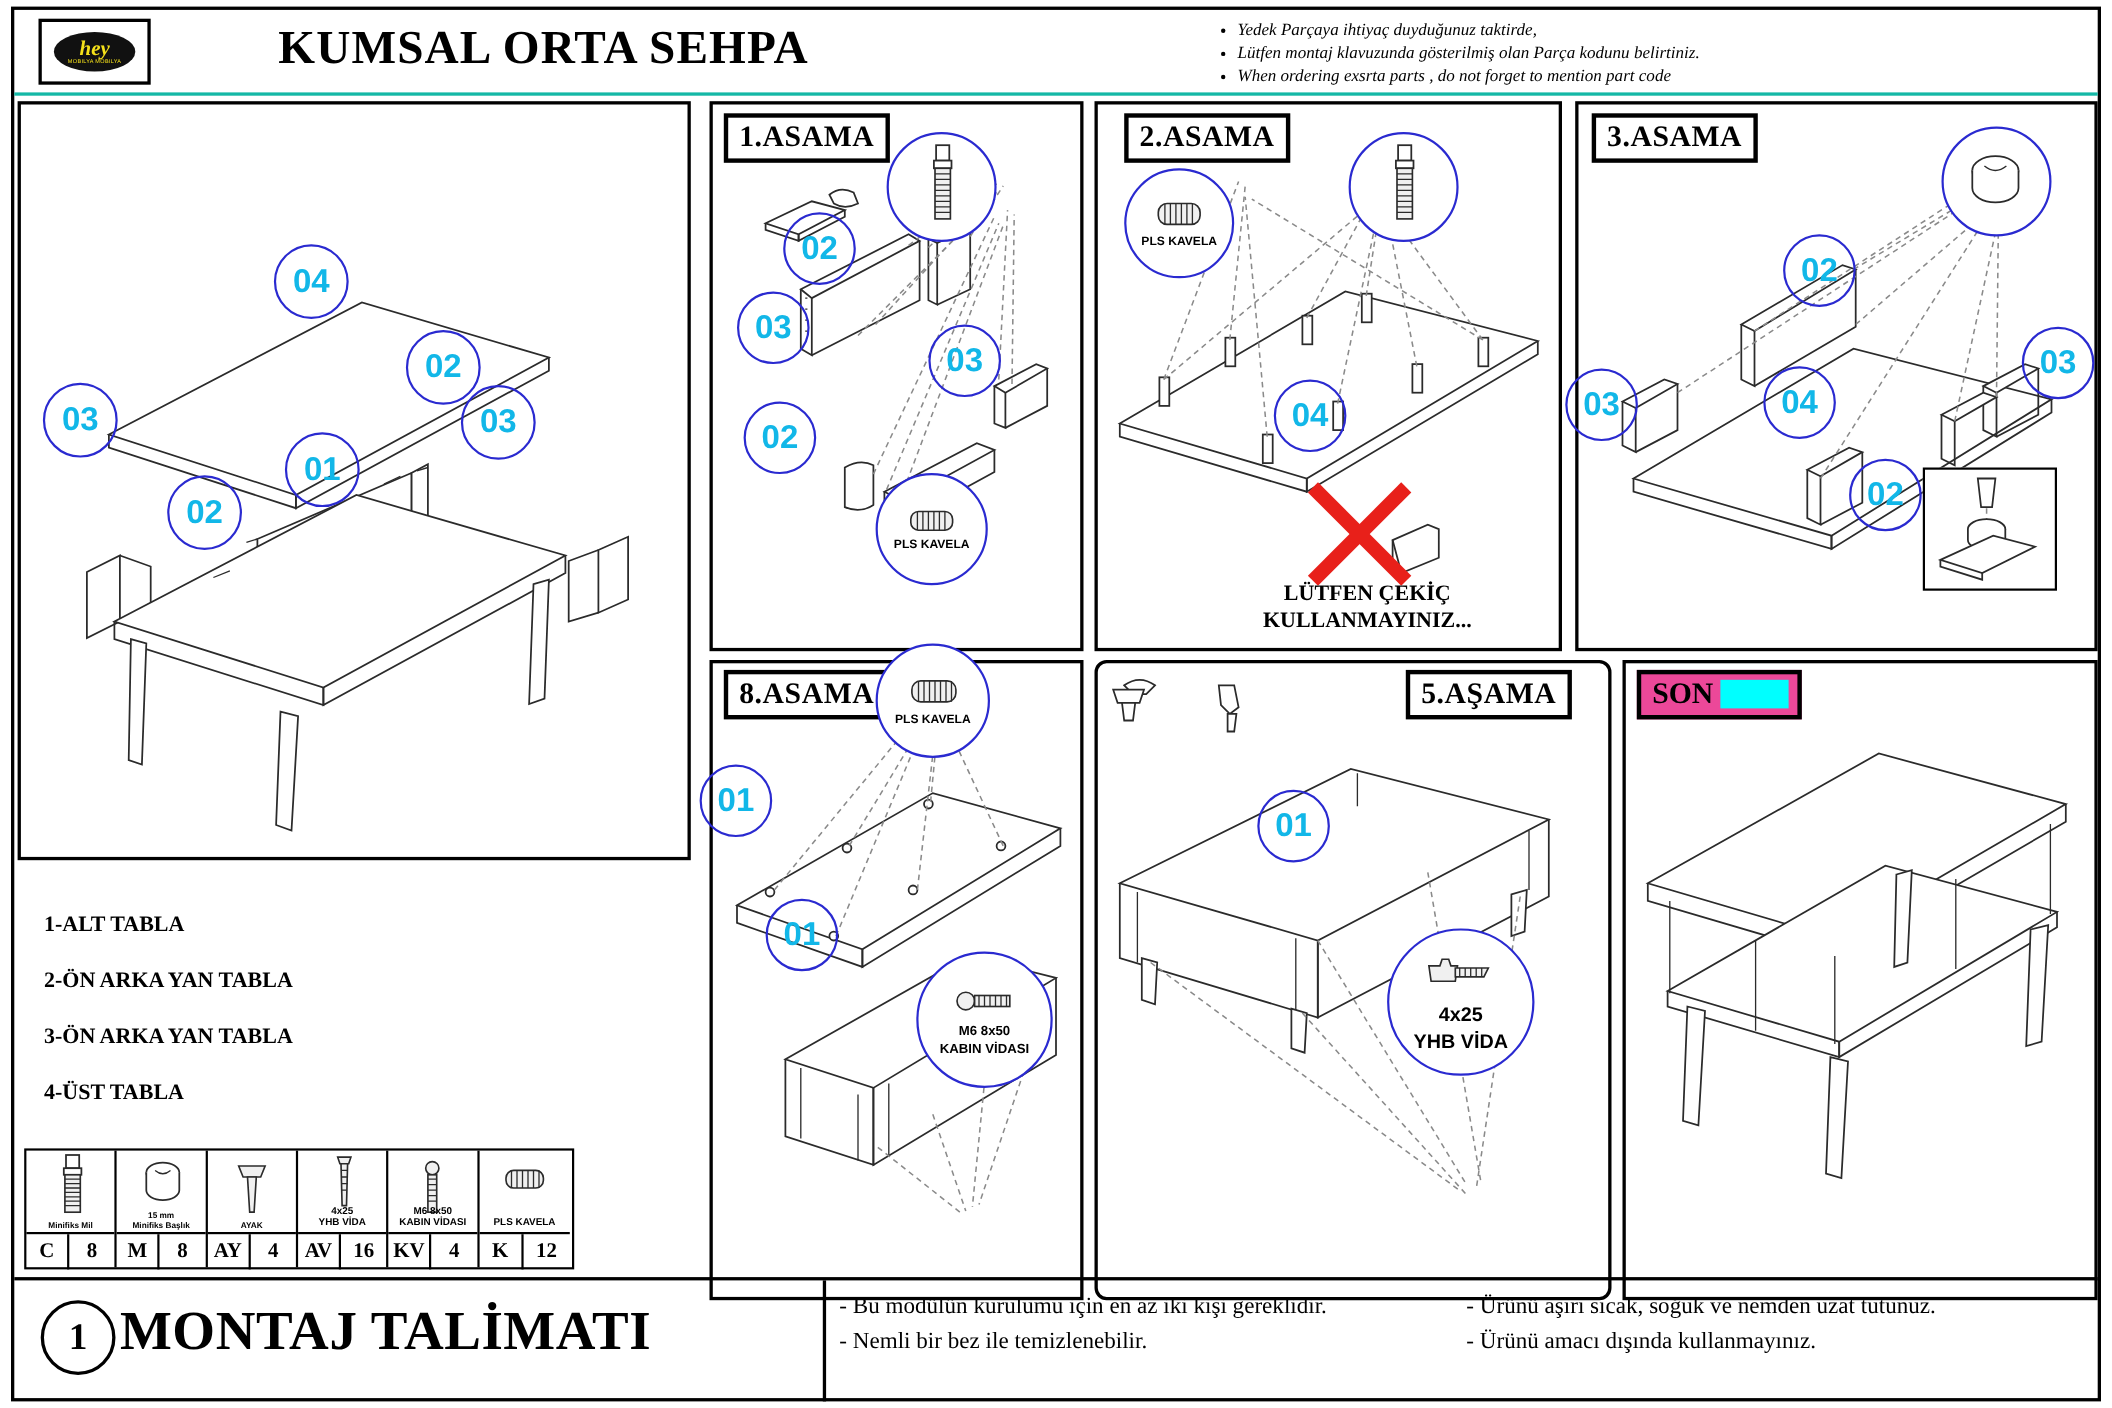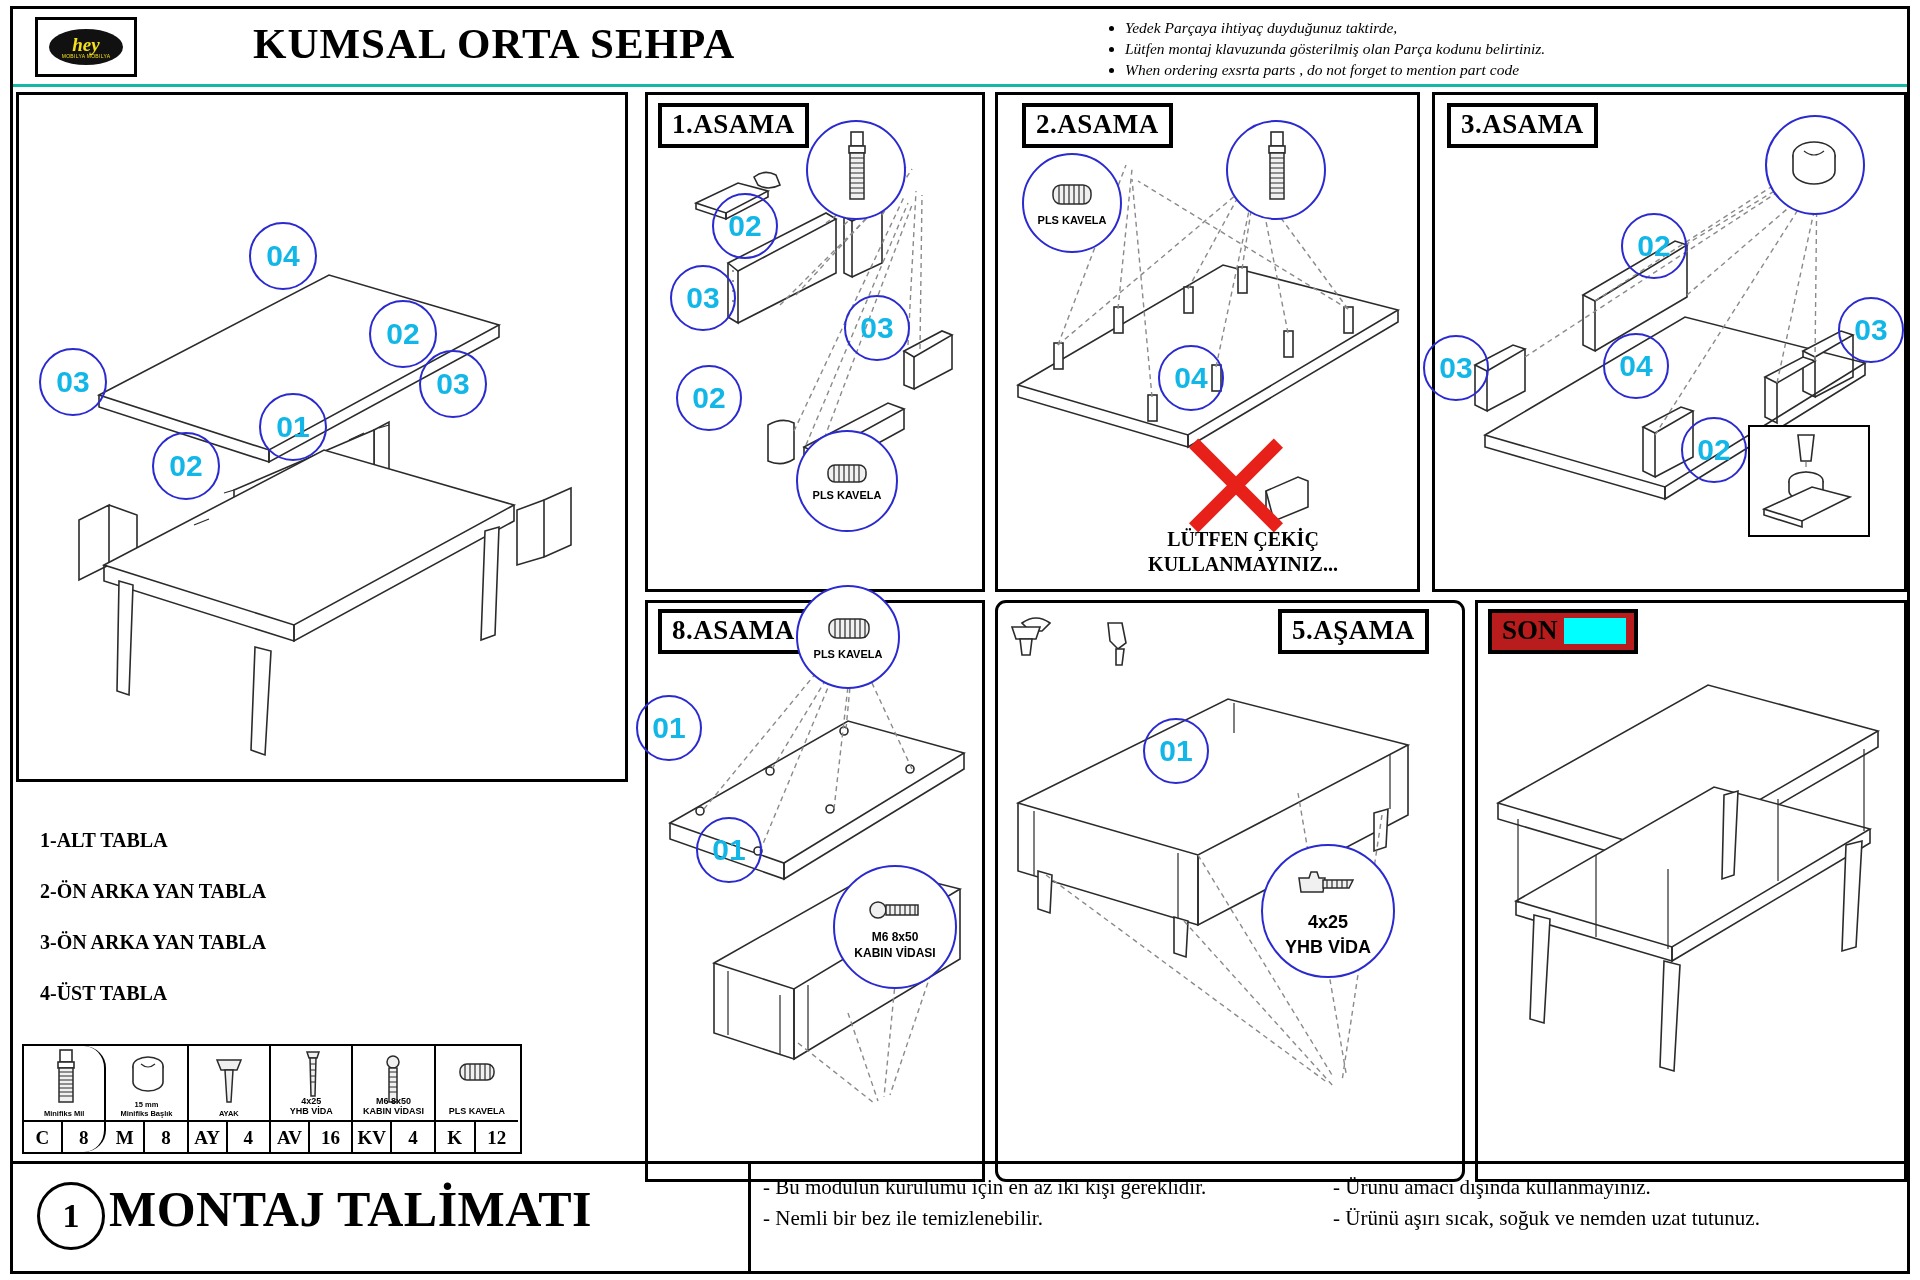--- a/index.html
+++ b/index.html
@@ -32,21 +32,21 @@
   .notes{ position:absolute; left:1090px; top:8px; width:790px; }
   .notes li{ font-size:15.5px; line-height:21px; font-family:"Liberation Serif", serif;font-style:italic; }
   .notes ul{ margin:0; padding-left:22px; }
 
   
   .panel{ position:absolute; border:3px solid #000; box-sizing:border-box; background:#fff; }
   .step-tag{
     position:absolute; border:4px solid #000; background:#fff; padding:2px 10px 4px 10px;
     font-size:27px; font-weight:bold; font-family:"Liberation Serif", serif; letter-spacing:0.5px;
   }
-  .son-box{ position:absolute; border:4px solid #000; background:#b91c1c; padding:2px 8px 4px 10px; display:flex; align-items:center; gap:6px;justify-content:flex-end;}
+  .son-box{ position:absolute; border:4px solid #000; background:#ec4899; padding:2px 8px 4px 10px; display:flex; align-items:center; gap:6px;justify-content:flex-end;}
   .son-box .txt{ font-size:27px; font-weight:bold;}
   .son-box .cyanblock{ width:62px; height:26px; background:#0ff; }
 
   
   .circ{
     position:absolute; border:2.5px solid #2a2ad0; border-radius:50%;
     color:#12b7e8; font-weight:bold; font-family:"Liberation Sans", sans-serif;
     display:flex; align-items:center; justify-content:center; background:transparent;
   }
   .circ.n{ font-size:30px; }
@@ -167,21 +167,21 @@
 
   <div class="parts-legend" style="left:40px; top:815px;">
     <div>1-ALT TABLA</div>
     <div>2-ÖN ARKA YAN TABLA</div>
     <div>3-ÖN ARKA YAN TABLA</div>
     <div>4-ÜST TABLA</div>
   </div>
 
   <div class="hw">
     <div class="cellwrap">
-      <div class="c" style="width:16.6%;border-radius:22px;">
+      <div class="c" style="width:16.6%;">
         <div class="ctop">
           <svg width="82" height="72" viewBox="0 0 82 72">
               <g transform="translate(30,4)">
             <rect class="fillw" x="6" y="0" width="12" height="12"></rect>
             <rect class="fillw" x="4" y="12" width="16" height="6"></rect>
             <rect class="fillg" x="5" y="18" width="14" height="34"></rect>
             <path class="ln2" d="M5,22 h14 M5,26 h14 M5,30 h14 M5,34 h14 M5,38 h14 M5,42 h14 M5,46 h14"></path>
           </g>
             </svg>
           <div class="cap">Minifiks Mil</div>
@@ -615,18 +615,18 @@
   </div>
 
   <div class="bottom">
     <div class="montaj-circ">1</div>
     <div class="montaj-text">MONTAJ TALİMATI</div>
     <div class="bottom-sep"></div>
     <div class="bullets">
       <div>- Bu modülün kurulumu için en az iki kişi gereklidir.</div>
       <div>- Nemli bir bez ile temizlenebilir.</div>
       <div class="col2">
+        <div>- Ürünü aşırı sıcak, soğuk ve nemden uzat tutunuz.</div>
         <div>- Ürünü amacı dışında kullanmayınız.</div>
-        <div>- Ürünü aşırı sıcak, soğuk ve nemden uzat tutunuz.</div>
       </div>
     </div>
   </div>
 </div>
 
 </body></html>

